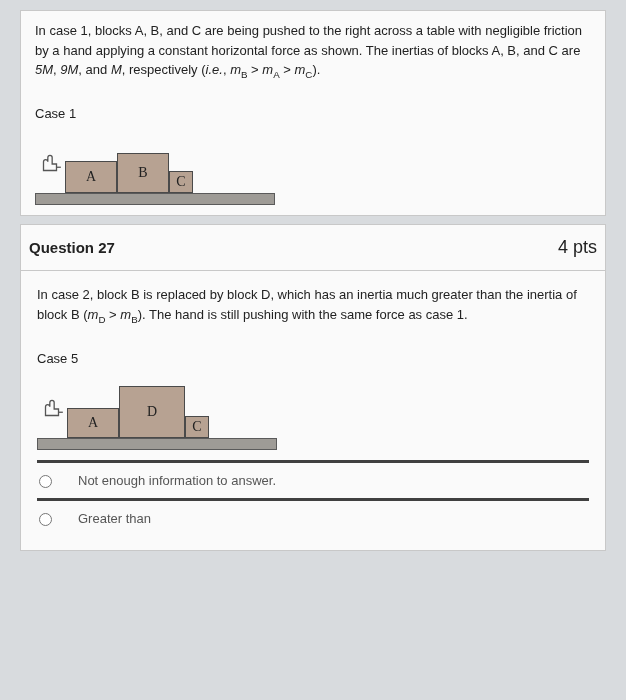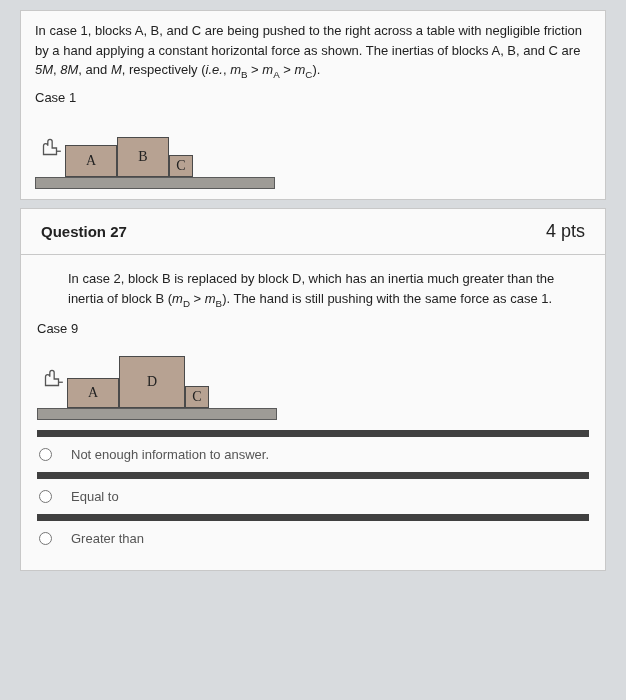--- a/index.html
+++ b/index.html
@@ -21,21 +21,21 @@
     border: 1px solid #c8c8c8;
     padding: 10px 14px;
     margin-bottom: 8px;
   }
   .intro-text {
     line-height: 1.5;
   }
   .intro-text em { font-style: italic; }
   .case-label {
     display: block;
-    margin-top: 8px;
+    margin-top: 24px;
     margin-bottom: 4px;
   }
   .diagram {
     position: relative;
     width: 240px;
     height: 80px;
   }
   .table-surface {
     position: absolute;
     left: 0;
@@ -72,54 +72,54 @@
   .c2-D { left: 82px; bottom: 12px; width: 66px; height: 52px; }
   .c2-C { left: 148px; bottom: 12px; width: 24px; height: 22px; }
 
   .q-header {
     background: #fafafa;
     border: 1px solid #c8c8c8;
     border-bottom: none;
     display: flex;
     justify-content: space-between;
     align-items: center;
-    padding: 12px 20px;
+    padding: 12px 8px;
   }
   .q-title { font-weight: bold; font-size: 15px; }
   .q-pts { font-size: 18px; }
   .q-body {
     background: #fafafa;
     border: 1px solid #c8c8c8;
     padding: 14px 16px;
   }
-  .q-body p { line-height: 1.5; margin-bottom: 10px; margin-left: 31px; }
+  .q-body p { line-height: 1.5; margin-bottom: 10px; }
   .q-body em { font-style: italic; }
   .options {
     margin-top: 10px;
   }
   .opt {
     display: flex;
-    align-items: center;
-    gap: 19px;
+    align-items: flex-end;
+    gap: 26px;
     padding: 10px 2px;
-    border-top: 7px solid #404040;
+    border-top: 3px solid #404040;
     font-size: 13px;
     color: #555;
   }
   .opt input { margin: 0; }
   .sub { font-size: 0.75em; vertical-align: sub; }
 </style>
 </head>
 <body>
 
 <div class="page">
 
   <div class="section">
     <p class="intro-text">
-      In case 1, blocks A, B, and C are being pushed to the right across a table with negligible friction by a hand applying a constant horizontal force as shown. The inertias of blocks A, B, and C are <em>5M</em>, <em>8M</em>, and <em>M</em>, respectively (<em>i.e.</em>, <em>m</em><span class="sub">B</span> &gt; <em>m</em><span class="sub">A</span> &gt; <em>m</em><span class="sub">C</span>).
+      In case 1, blocks A, B, and C are being pushed to the right across a table with negligible friction by a hand applying a constant horizontal force as shown. The inertias of blocks A, B, and C are <em>5M</em>, <em>9M</em>, and <em>M</em>, respectively (<em>i.e.</em>, <em>m</em><span class="sub">B</span> &gt; <em>m</em><span class="sub">A</span> &gt; <em>m</em><span class="sub">C</span>).
     </p>
     <span class="case-label">Case 1</span>
     <div class="diagram">
       <svg class="hand-icon" viewBox="0 0 24 24">
         <path d="M6 18 L6 10 Q6 8 8 8 Q10 8 10 10 L10 6 Q10 4 12 4 Q14 4 14 6 L14 12 L18 12 L18 18 Z" fill="none" stroke="#555" stroke-width="1.2"></path>
         <path d="M18 15 L22 15" stroke="#555" stroke-width="1.2"></path>
       </svg>
       <div class="blk c1-A">A</div>
       <div class="blk c1-B">B</div>
       <div class="blk c1-C">C</div>
@@ -129,41 +129,37 @@
 
   <div class="q-header">
     <span class="q-title">Question 27</span>
     <span class="q-pts">4 pts</span>
   </div>
 
   <div class="q-body">
     <p>
       In case 2, block B is replaced by block D, which has an inertia much greater than the inertia of block B (<em>m</em><span class="sub">D</span> &gt; <em>m</em><span class="sub">B</span>). The hand is still pushing with the same force as case 1.
     </p>
-    <span class="case-label">Case 9</span>
+    <span class="case-label">Case 5</span>
     <div class="diagram">
       <svg class="hand-icon" viewBox="0 0 24 24">
         <path d="M6 18 L6 10 Q6 8 8 8 Q10 8 10 10 L10 6 Q10 4 12 4 Q14 4 14 6 L14 12 L18 12 L18 18 Z" fill="none" stroke="#555" stroke-width="1.2"></path>
         <path d="M18 15 L22 15" stroke="#555" stroke-width="1.2"></path>
       </svg>
       <div class="blk c2-A">A</div>
       <div class="blk c2-D">D</div>
       <div class="blk c2-C">C</div>
       <div class="table-surface"></div>
     </div>
 
     <div class="options">
       <label class="opt">
         <input type="radio" name="q27" style="">
         <span>Not enough information to answer.</span>
       </label>
       <label class="opt">
         <input type="radio" name="q27" style="">
-        <span>Equal to</span>
-      </label>
-      <label class="opt">
-        <input type="radio" name="q27" style="">
         <span>Greater than</span>
       </label>
     </div>
   </div>
 
 </div>
 
 </body></html>

